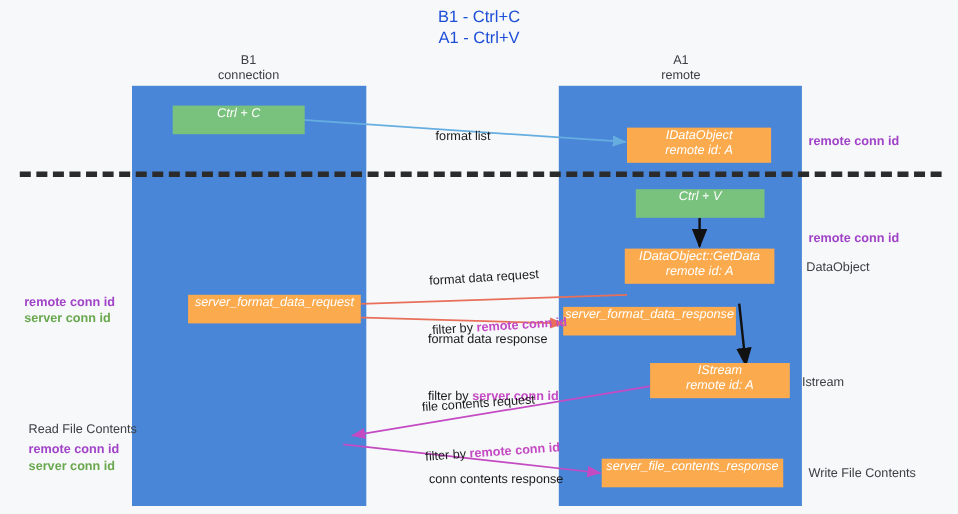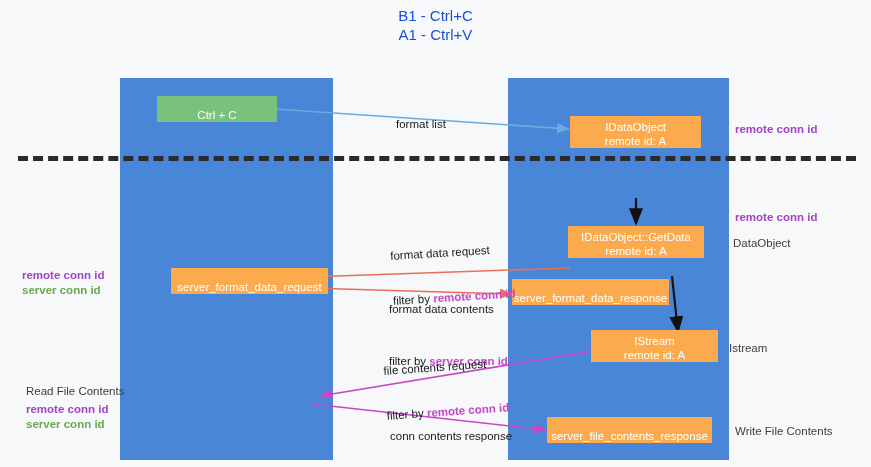--- a/index.html
+++ b/index.html
@@ -57,26 +57,27 @@
     border-top: 5px dashed #2b2b2b;
   }
 
   
   .box {
     position: absolute;
     box-sizing: border-box;
     display: flex;
     flex-direction: column;
     align-items: center;
-    justify-content: flex-end;
+    justify-content: flex-start;
     color: #ffffff;
     font-size: 11.5px;
     line-height: 14px;
     text-align: center;
     white-space: pre;
+    font-style: italic;
   }
   .box.green { background: #79c27d; }
   .box.orange { background: #fbab4e; }
 
   
   .note {
     position: absolute;
     font-size: 11.5px;
     line-height: 15px;
     white-space: pre;
@@ -108,20 +109,28 @@
 </head>
 <body>
 
 <div id="canvas">
 
   <div class="title">
     <div>B1 - Ctrl+C</div>
     <div>A1 - Ctrl+V</div>
   </div>
 
+  <div class="col-head" style="left:146px; top:48px;">
+    <div>B1</div>
+    <div class="l2">connection</div>
+  </div>
+  <div class="col-head" style="left:539px; top:48px;">
+    <div>A1</div>
+    <div class="l2">remote</div>
+  </div>
 
   <div class="lane" id="lane-b1"></div>
   <div class="lane" id="lane-a1"></div>
 
   <svg id="wires">
     <defs>
       <marker id="ah-blue" markerWidth="9" markerHeight="9" refX="7.5" refY="3.2" orient="auto">
         <path d="M0,0 L8,3.2 L0,6.4 z" fill="#66aee0"></path>
       </marker>
       <marker id="ah-red" markerWidth="9" markerHeight="9" refX="7.5" refY="3.2" orient="auto">
@@ -154,20 +163,23 @@
 
   <div class="box green" style="left:157px; top:96px; width:120px; height:26px;">
     <span>Ctrl + C</span>
   </div>
 
   <div class="box orange" style="left:570px; top:116px; width:131px; height:32px;">
     <span>IDataObject</span>
     <span>remote id: A</span>
   </div>
 
+  <div class="box green" style="left:578px; top:172px; width:117px; height:26px;">
+    <span>Ctrl + V</span>
+  </div>
 
   <div class="box orange" style="left:568px; top:226px; width:136px; height:32px;">
     <span>IDataObject::GetData</span>
     <span>remote id: A</span>
   </div>
 
   <div class="box orange" style="left:152px; top:268px; width:157px; height:26px;margin-left:19px;">
     <span>server_format_data_request</span>
   </div>
 
@@ -186,21 +198,21 @@
   </div>
 
   <div class="elabel" style="left:396px; top:117px;">format list</div>
 
   <div class="elabel" style="left:388px; top:219px; transform:rotate(-3.5deg); transform-origin:left top;">
     <div>format data request</div>
     <div><span>filter by </span><b class="c-magenta">remote conn id</b></div>
   </div>
 
   <div class="elabel" style="left:389px; top:272px;">
-    <div>format data contents</div>
+    <div>format data response</div>
     <div style="margin-top:7px;"><span>filter by </span><b class="c-magenta">server conn id</b></div>
   </div>
 
   <div class="elabel" style="left:381px; top:334px; transform:rotate(-4deg); transform-origin:left top;">
     <div>file contents request</div>
     <div><span>filter by </span><b class="c-magenta">remote conn id</b></div>
   </div>
 
   <div class="elabel" style="left:390px; top:399px;">
     <div>conn contents response</div>

